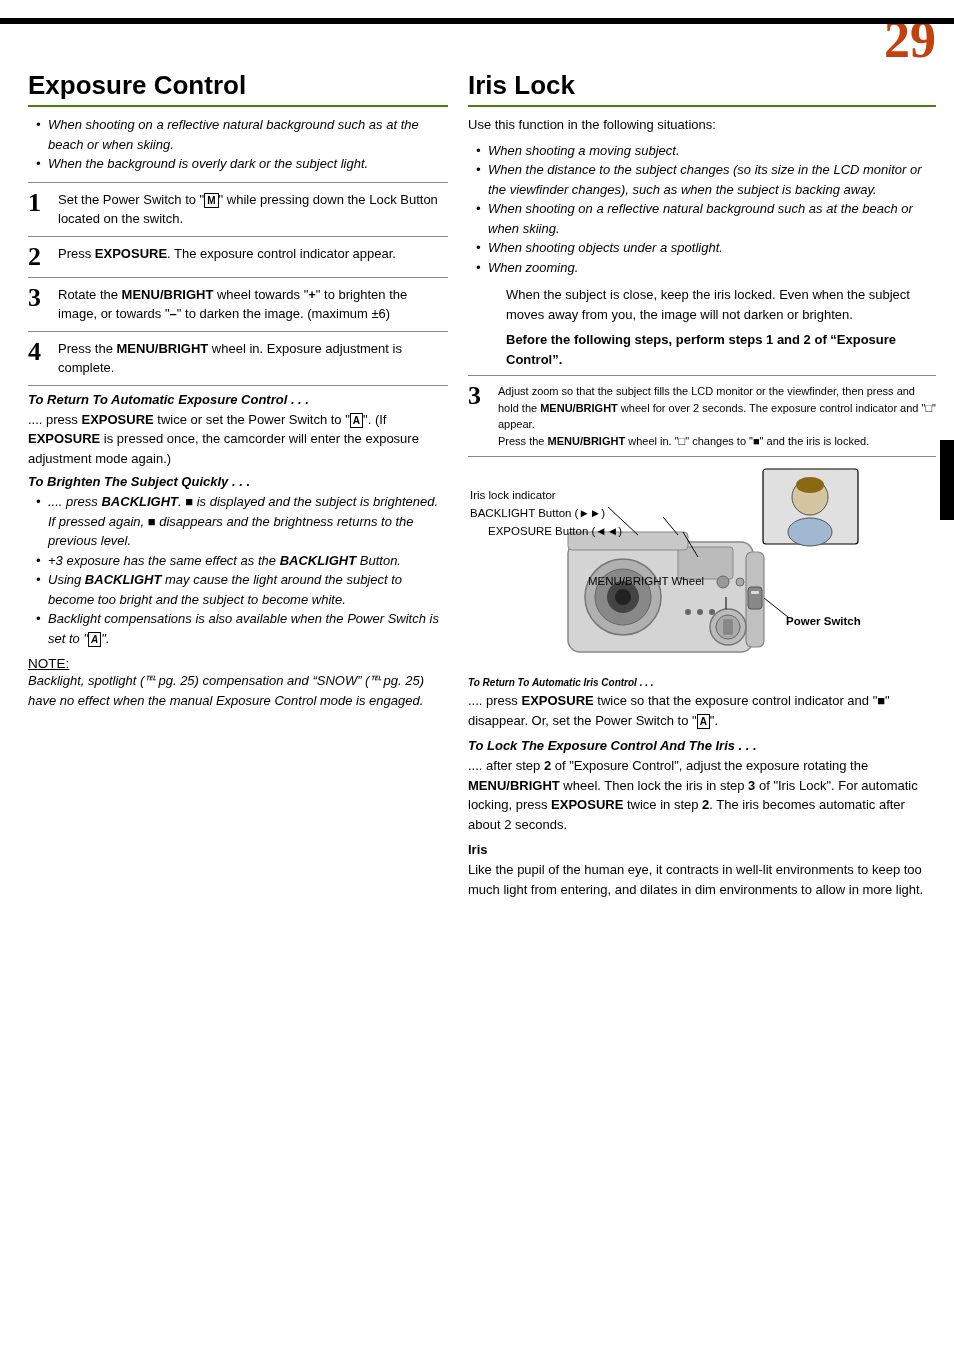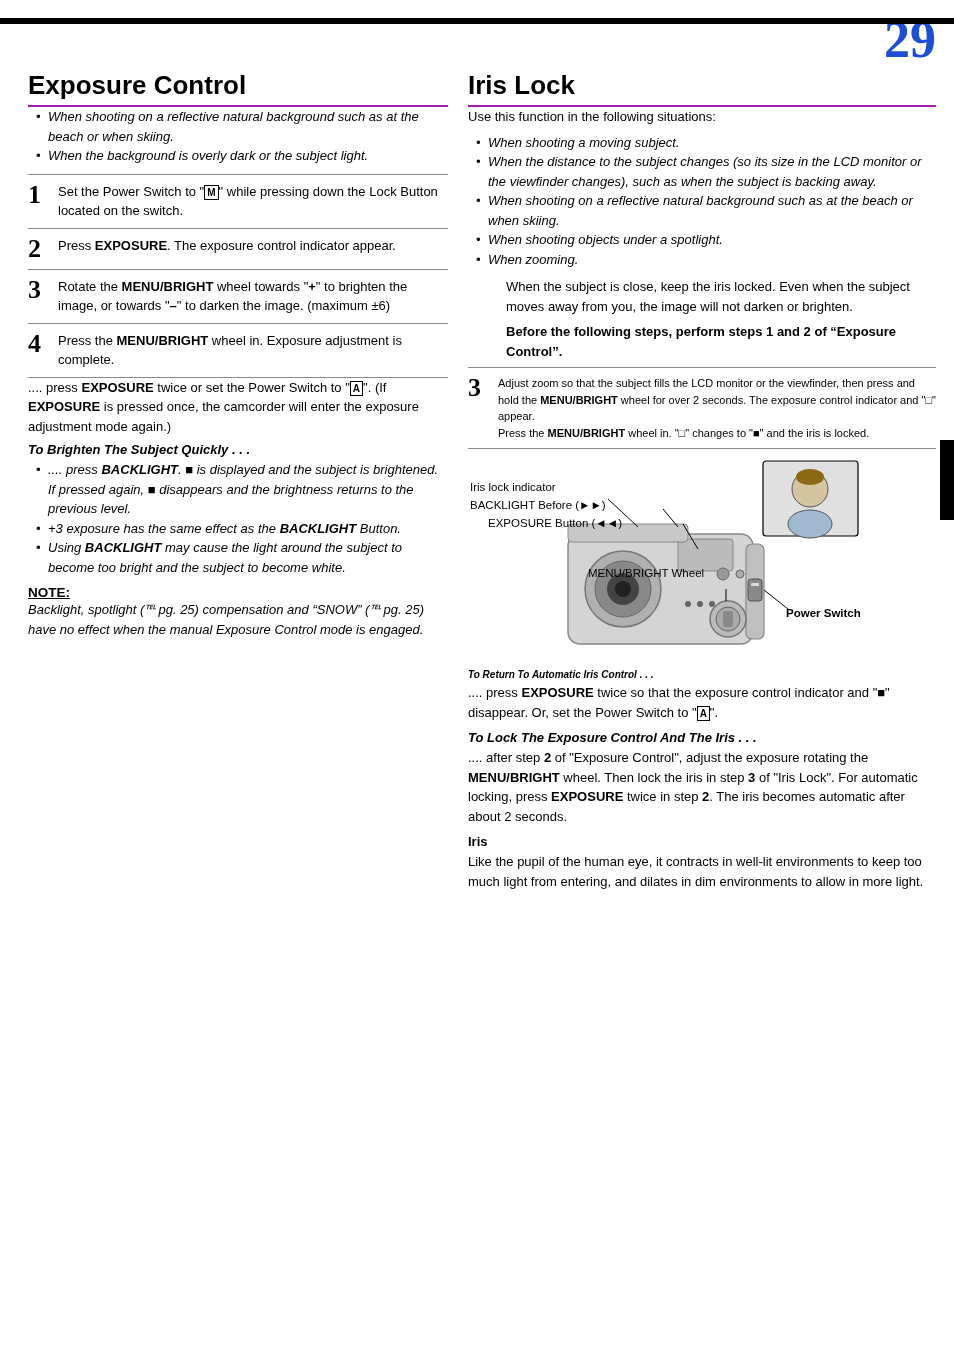--- a/index.html
+++ b/index.html
@@ -12,21 +12,21 @@
       color: #000;
       position: relative;
     }
     .page-number {
       position: absolute;
       top: 10px;
       right: 18px;
       font-size: 52px;
       font-weight: bold;
       font-family: 'Times New Roman', serif;
-      color: #1d4ed8;
+      color: #c2410c;
     }
     .page-header-bar {
       position: absolute;
       top: 18px;
       left: 0;
       right: 0;
       height: 6px;
       background: #000;
     }
     .page-content {
@@ -40,22 +40,22 @@
       flex: 0 0 420px;
       max-width: 420px;
     }
     .right-col {
       flex: 1;
     }
     h2.section-title {
       font-size: 26px;
       font-weight: bold;
       font-family: Arial, Helvetica, sans-serif;
-      margin-bottom: 0;
-      border-bottom: 2px solid #a21caf;
+      margin-bottom: 8px;
+      border-bottom: 2px solid #4d7c0f;
       padding-bottom: 4px;
     }
     .intro-text {
       font-size: 13px;
       line-height: 1.5;
       margin-bottom: 6px;
     }
     .bullet-list {
       margin-left: 8px;
       margin-bottom: 8px;
@@ -107,21 +107,21 @@
       line-height: 1.5;
       margin-bottom: 6px;
     }
     .sub-text b {
       font-weight: bold;
     }
     .note-block {
       margin-top: 8px;
     }
     .note-title {
-      font-weight: bold;
+      font-weight: normal;
       font-size: 13.5px;
       text-decoration: underline;
     }
     .note-body {
       font-style: italic;
       font-size: 13px;
       line-height: 1.5;
     }
     .step-block-last {
       border-bottom: 1px solid #888;
@@ -276,27 +276,29 @@
     </div>
     <div class="step-block">
       <span class="step-number">3</span>
       <span class="step-text">Rotate the <b>MENU/BRIGHT</b> wheel towards "<b>+</b>" to brighten the image, or towards "<b>–</b>" to darken the image. (maximum ±6)</span>
     </div>
     <div class="step-block step-block-last">
       <span class="step-number">4</span>
       <span class="step-text">Press the <b>MENU/BRIGHT</b> wheel in. Exposure adjustment is complete.</span>
     </div>
 
+    <div class="sub-section-title">To Return To Automatic Exposure Control . . .</div>
     <div class="sub-text">.... press <b>EXPOSURE</b> twice or set the Power Switch to "<span class="icon-box">A</span>". (If <b>EXPOSURE</b> is pressed once, the camcorder will enter the exposure adjustment mode again.)</div>
 
     <div class="sub-section-title">To Brighten The Subject Quickly . . .</div>
     <ul class="bullet-list">
       <li>.... press <b>BACKLIGHT</b>. ■ is displayed and the subject is brightened. If pressed again, ■ disappears and the brightness returns to the previous level.</li>
       <li>+3 exposure has the same effect as the <b>BACKLIGHT</b> Button.</li>
       <li>Using <b>BACKLIGHT</b> may cause the light around the subject to become too bright and the subject to become white.</li>
+      <li>Backlight compensations is also available when the Power Switch is set to "<span class="icon-box">A</span>".</li>
     </ul>
 
     <div class="note-block">
       <span class="note-title">NOTE:</span>
       <p class="note-body">Backlight, spotlight (℡ pg. 25) compensation and “SNOW” (℡ pg. 25) have no effect when the manual Exposure Control mode is engaged.</p>
     </div>
   </div>
 
   <div class="right-col">
     <h2 class="section-title">Iris Lock</h2>
@@ -360,21 +362,21 @@
         <line x1="210" y1="68" x2="195" y2="50" stroke="#000" stroke-width="1"></line>
 
         <line x1="230" y1="90" x2="215" y2="65" stroke="#000" stroke-width="1"></line>
 
         <line x1="258" y1="142" x2="258" y2="130" stroke="#000" stroke-width="1"></line>
 
         <line x1="296" y1="131" x2="320" y2="150" stroke="#000" stroke-width="1"></line>
       </svg>
       
       <div class="diagram-label" style="top:22px;left:2px;">Iris lock indicator</div>
-      <div class="diagram-label" style="top:40px;left:2px;">BACKLIGHT Before (►►)</div>
+      <div class="diagram-label" style="top:40px;left:2px;">BACKLIGHT Button (►►)</div>
       <div class="diagram-label" style="top:58px;left:20px;"><span>EXPOSURE
 Button (◄◄)</span></div>
       <div class="diagram-label" style="top:108px;left:120px;">MENU/BRIGHT Wheel</div>
       <div class="diagram-label" style="top:148px;left:318px;font-weight:bold;">Power Switch</div>
     </div>
 
     <div class="return-iris-title">To Return To Automatic Iris Control . . .</div>
     <div class="return-iris-text">.... press <b>EXPOSURE</b> twice so that the exposure control indicator and "■" disappear. Or, set the Power Switch to "<span class="icon-box">A</span>".</div>
 
     <div class="lock-iris-title">To Lock The Exposure Control And The Iris . . .</div>

